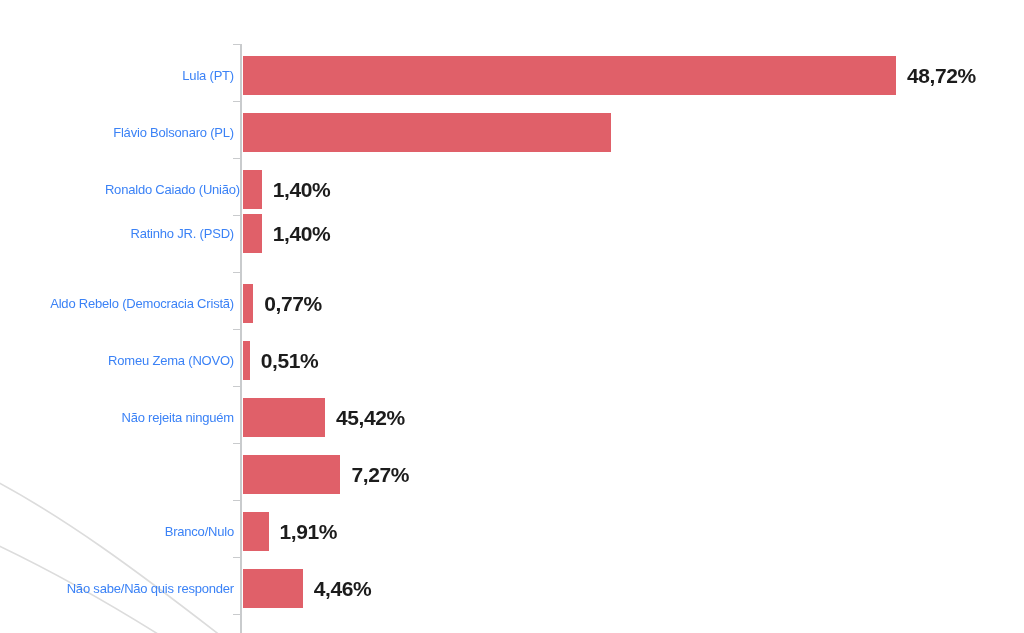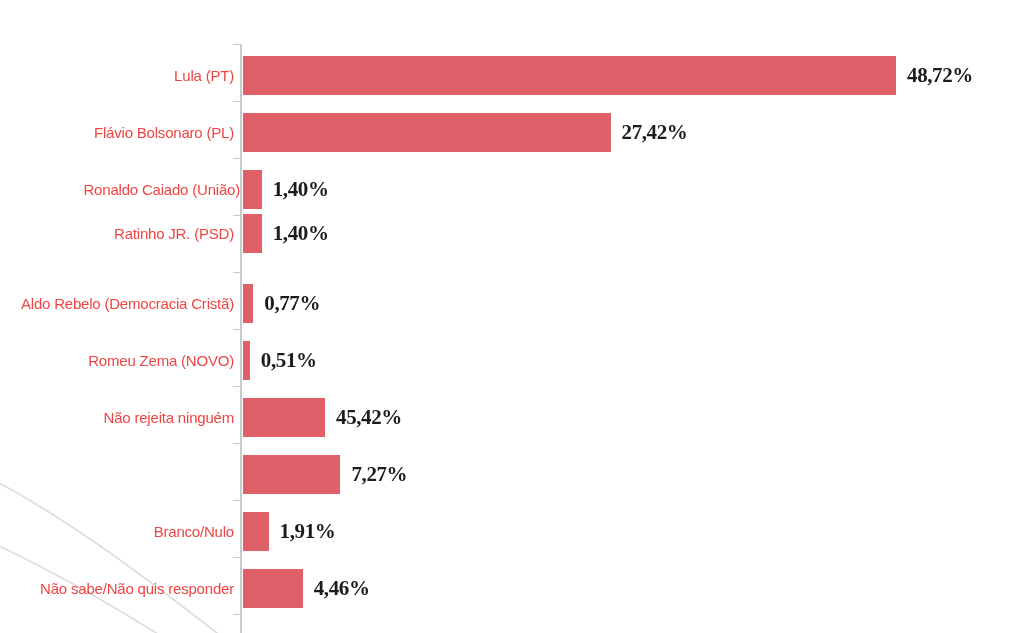--- a/index.html
+++ b/index.html
@@ -67,23 +67,23 @@
   }
 
   .cat-label {
     position: absolute;
     right: 790px;   
     top: 0;
     height: 57px;
     line-height: 57px;
     text-align: right;
     white-space: nowrap;
-    font-size: 15px;
+    font-size: 13px;
     letter-spacing: -0.2px;
-    color: #ef4444;
+    color: #3b82f6;
     font-family: "Liberation Sans", "DejaVu Sans", sans-serif;
   }
 
   .bar {
     position: absolute;
     left: 243px;
     top: 9px;
     height: 39px;
     background: #e06069;
   }
@@ -91,21 +91,21 @@
   .val-label {
     position: absolute;
     top: 0;
     height: 57px;
     line-height: 57px;
     white-space: nowrap;
     font-size: 21px;
     font-weight: bold;
     color: #1c1c1c;
     letter-spacing: -0.4px;
-    font-family: Liberation Serif, serif;
+    font-family: Liberation Sans, sans-serif;
   }
 </style>
 </head>
 <body>
 
 <div id="chart-root">
 
   <svg id="watermark" viewBox="0 0 300 180" preserveAspectRatio="none" aria-hidden="true">
     <path d="M -20 20 C 60 60, 140 120, 230 190" fill="none" stroke="#dcdcdc" stroke-width="1.6"></path>
     <path d="M -40 75 C 40 110, 110 150, 180 195" fill="none" stroke="#dcdcdc" stroke-width="1.6"></path>
@@ -115,21 +115,20 @@
     <div class="axis-line"></div>
   <div class="row" style="top: 47px;">
         <div class="cat-label">Lula (PT)</div>
         <div class="bar" style="width: 653.035px; background: rgb(224, 96, 105);"></div>
         <div class="val-label" style="left: 907.035px; color: rgb(28, 28, 28);">48,72%</div>
       </div>
       <div class="tick" style="top: 44px; background: rgb(201, 203, 205);"></div>
       <div class="row" style="top: 104px;">
         <div class="cat-label">Flávio Bolsonaro (PL)</div>
         <div class="bar" style="width: 367.533px; background: rgb(224, 96, 105);"></div>
-        <div class="val-label" style="left: 621.533px; color: rgb(28, 28, 28);">27,42%</div>
       </div>
       <div class="tick" style="top: 101px; background: rgb(201, 203, 205);"></div>
       <div class="row" style="top: 161px; padding-left: 6px;">
         <div class="cat-label">Ronaldo Caiado (União)</div>
         <div class="bar" style="width: 18.7654px; background: rgb(224, 96, 105);"></div>
         <div class="val-label" style="left: 272.765px; color: rgb(28, 28, 28);">1,40%</div>
       </div>
       <div class="tick" style="top: 158px; background: rgb(201, 203, 205);"></div>
       <div class="row" style="top: 205px;">
         <div class="cat-label">Ratinho JR. (PSD)</div>

